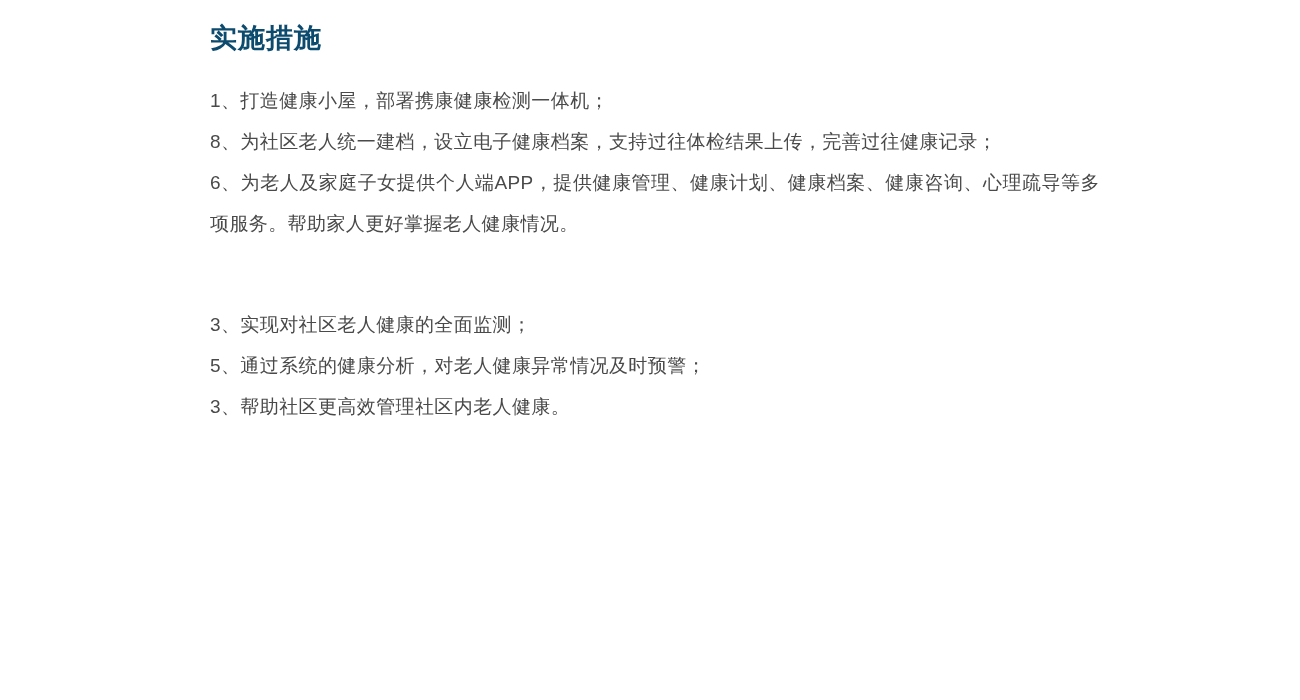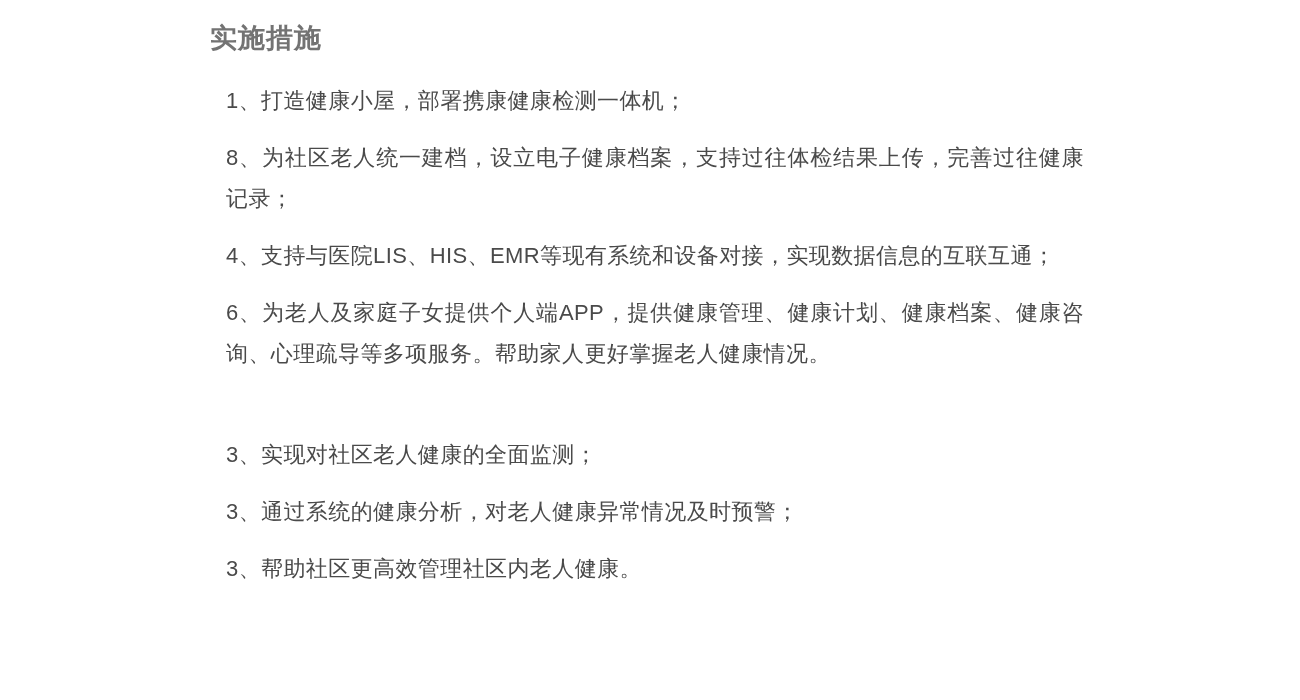--- a/index.html
+++ b/index.html
@@ -18,55 +18,54 @@
     position: relative;
     width: 1300px;
     height: 700px;
     box-sizing: border-box;
     padding: 18px 200px 0 210px;
   }
   .section {
     margin-bottom: 0;
   }
   .section-title {
-    color: #737373;
+    color: #0c4a6e;
     font-size: 27px;
     font-weight: bold;
     letter-spacing: 1px;
     line-height: 40px;
     margin: 0 0 22px 0;
   }
   .section + .section {
     margin-top: 60px;
   }
   .para {
-    font-size: 22px;
+    font-size: 19px;
     line-height: 41px;
     color: #4a4a4a;
-    margin: 16px;
+    margin: 0;
     letter-spacing: 0.4px;
     max-width: 890px;
     text-align: justify;
   }
   .para-wide {
     max-width: 910px;
   }
 </style>
 </head>
 <body>
 
 <div class="page">
 
   <div class="section">
     <h2 class="section-title">实施措施</h2>
     <p class="para para-wide">1、打造健康小屋，部署携康健康检测一体机；</p>
     <p class="para para-wide">8、为社区老人统一建档，设立电子健康档案，支持过往体检结果上传，完善过往健康记录；</p>
-    <p class="para para-wide">4、支持与医院LIS、HIS、EMR等现有系统和设备对接，实现数据信息的互联互通；</p>
     <p class="para para-wide">6、为老人及家庭子女提供个人端APP，提供健康管理、健康计划、健康档案、健康咨询、心理疏导等多项服务。帮助家人更好掌握老人健康情况。</p>
   </div>
 
   <div class="section">
     <p class="para">3、实现对社区老人健康的全面监测；</p>
-    <p class="para">3、通过系统的健康分析，对老人健康异常情况及时预警；</p>
+    <p class="para">5、通过系统的健康分析，对老人健康异常情况及时预警；</p>
     <p class="para">3、帮助社区更高效管理社区内老人健康。</p>
   </div>
 
 </div>
 
 </body></html>

